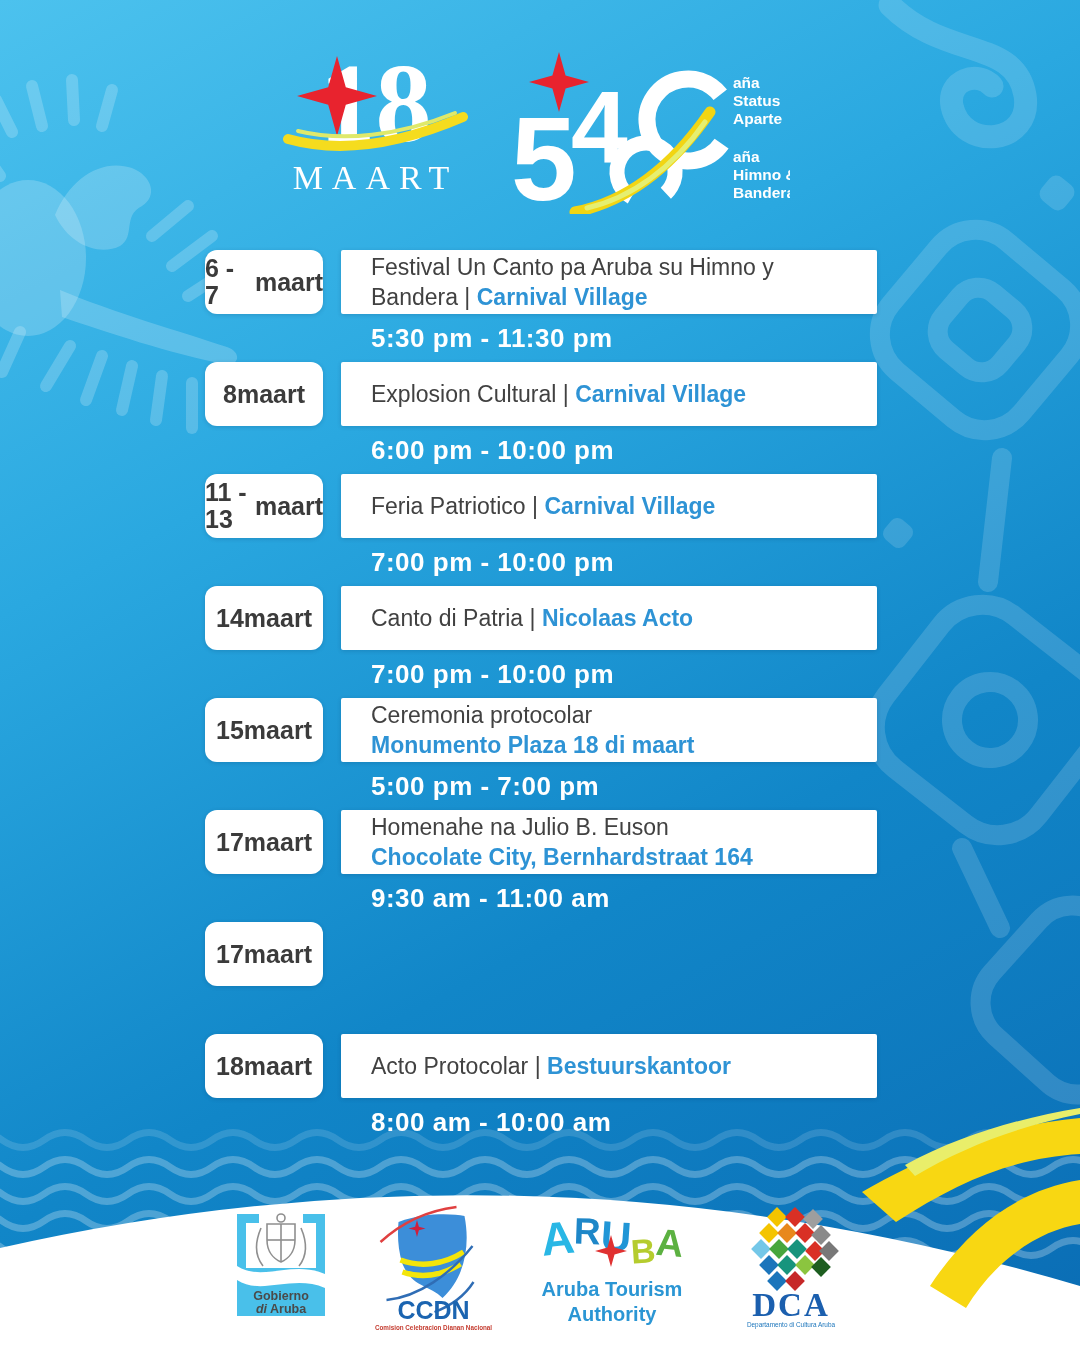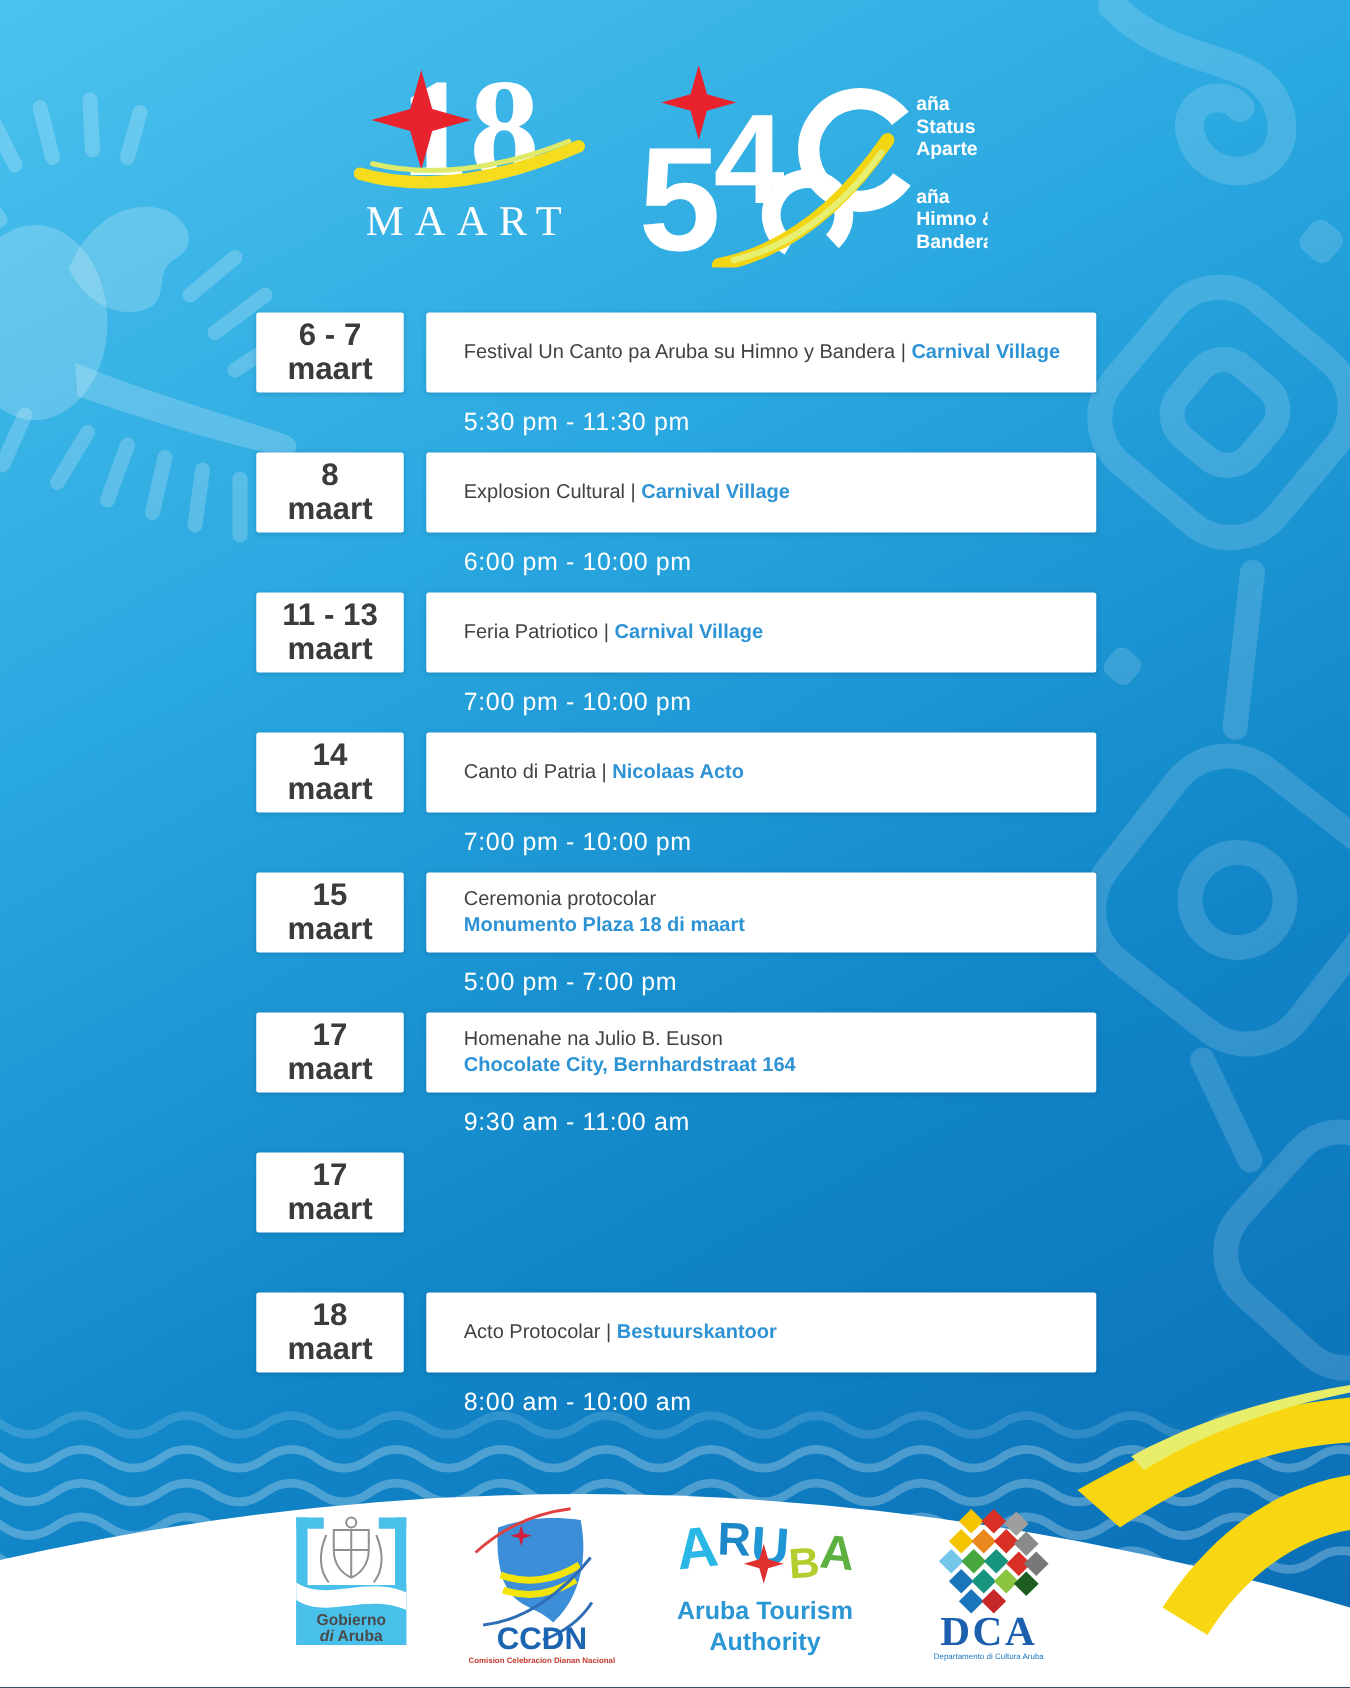--- a/index.html
+++ b/index.html
@@ -16,32 +16,32 @@
   .logo18-num{font-family:"Liberation Serif",serif;font-size:112px;font-weight:700;line-height:.92;position:relative;z-index:1;}
   .logo18-star{position:absolute;left:6px;top:4px;width:80px;height:80px;z-index:2;}
   .logo18-swoosh{position:absolute;left:-8px;bottom:46px;width:185px;height:42px;z-index:3;}
   .logo18-word{font-family:"Liberation Serif",serif;font-size:34px;letter-spacing:9px;margin-top:4px;color:#fff;position:relative;z-index:2;}
   .logo4050{width:285px;height:162px;}
 
   
   .events{position:absolute;left:205px;top:250px;width:672px;}
   .event{display:grid;grid-template-columns:118px 536px;column-gap:18px;grid-template-rows:64px 48px;}
   .date-box{
-    grid-column:1;background:#fff;border-radius:2px;box-shadow:0 1px 4px rgba(0,40,80,.18);
-    display:flex;flex-direction:column;justify-content:center;align-items:center;
+    grid-column:1;background:#fff;border-radius:12px;box-shadow:0 1px 4px rgba(0,40,80,.18);
+    display:flex;flex-direction:row;justify-content:center;align-items:center;
     color:#3b3b3b;font-weight:700;font-size:25px;line-height:1.08;
   }
   .title-box{
     grid-column:2;background:#fff;border-radius:2px;box-shadow:0 1px 4px rgba(0,40,80,.18);
     display:flex;align-items:center;padding:0 14px 0 30px;
-    font-size:16px;color:#414141;line-height:1.32;font-weight:500;
+    font-size:23px;color:#414141;line-height:1.32;font-weight:500;
   }
   .t-blue{color:#2e93d5;font-weight:700;}
   .t-sep{font-weight:500;}
-  .time{grid-column:2;padding-left:30px;display:flex;align-items:center;color:#fff;font-weight:400;font-size:20px;letter-spacing:.5px;}
+  .time{grid-column:2;padding-left:30px;display:flex;align-items:center;color:#fff;font-weight:700;font-size:26px;letter-spacing:.5px;}
 
   
   .logos{position:absolute;bottom:16px;left:0;width:100%;display:flex;justify-content:center;align-items:center;gap:44px;}
   .logo-block{display:flex;flex-direction:column;align-items:center;}
   .logo-ata{position:relative;width:150px;text-align:center;}
   .ata-word{display:flex;justify-content:center;align-items:flex-end;font-weight:800;height:56px;}
   .ata-letter{display:inline-block;font-family:"Liberation Sans",sans-serif;}
   .ata-letter.l0{font-size:46px;transform:rotate(-6deg);}
   .ata-letter.l1{font-size:37px;transform:translateY(-12px) rotate(2deg);}
   .ata-letter.l2{font-size:42px;transform:translateY(-4px) rotate(4deg);}

